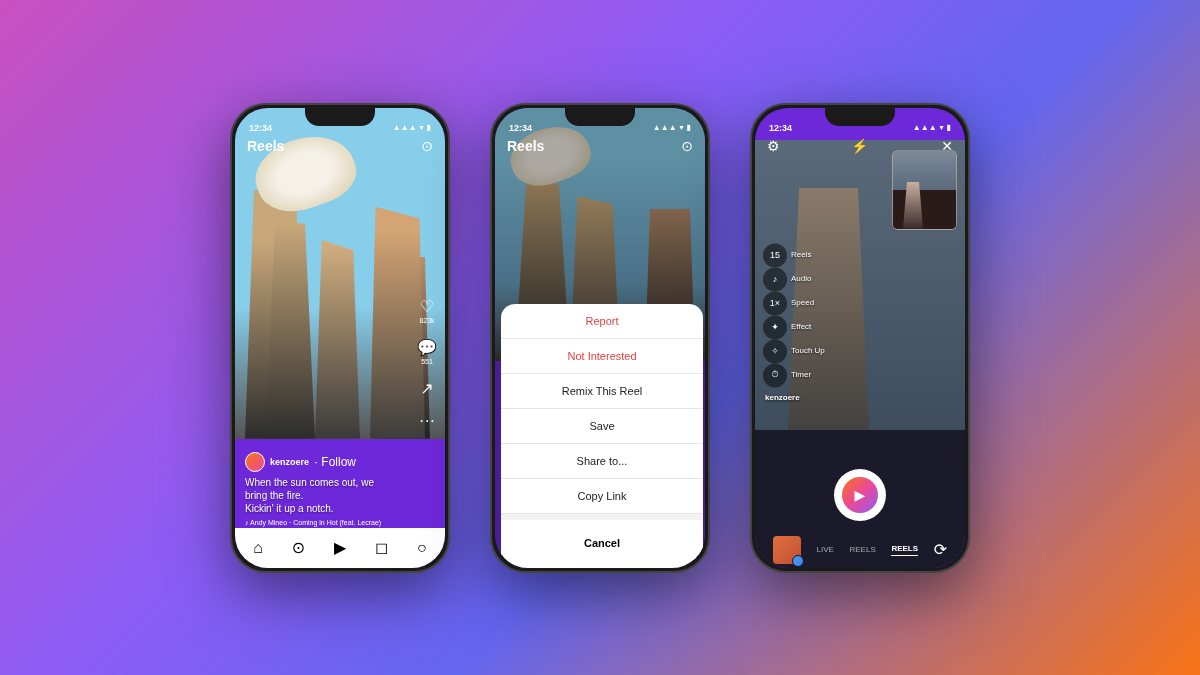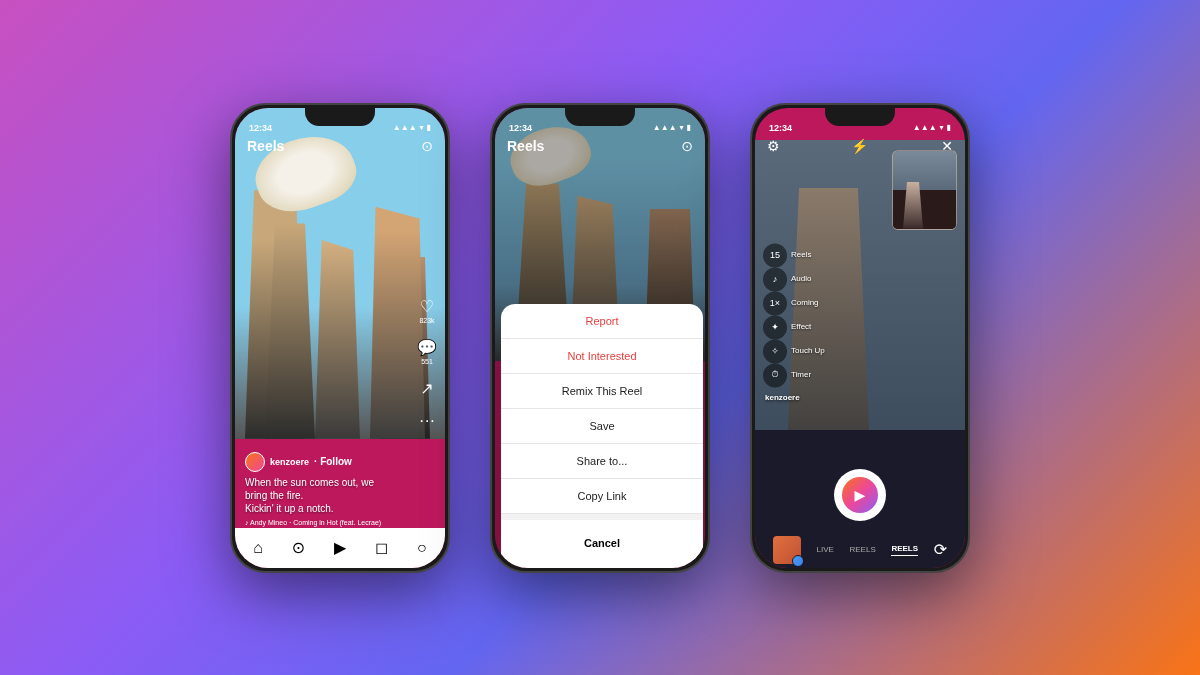--- a/index.html
+++ b/index.html
@@ -22,21 +22,21 @@
       background: #1a1a1a;
       border-radius: 36px;
       border: 2px solid #444;
       position: relative;
       box-shadow: 0 20px 60px rgba(0,0,0,0.5);
       overflow: hidden;
     }
     .phone-inner {
       position: absolute;
       top: 3px; left: 3px; right: 3px; bottom: 3px;
-      background: #be185d;
+      background: #6d28d9;
       border-radius: 33px;
       overflow: hidden;
     }
     .notch {
       position: absolute;
       top: 0; left: 50%;
       transform: translateX(-50%);
       width: 70px; height: 18px;
       background: #1a1a1a;
       border-radius: 0 0 14px 14px;
@@ -149,22 +149,22 @@
       background: linear-gradient(135deg, #f97316, #ec4899);
       border: 1px solid #fff;
     }
     .username {
       color: #fff;
       font-size: 9px;
       font-weight: 600;
     }
     .follow-btn {
       color: #fff;
-      font-size: 10px;
-      font-weight: 700;
+      font-size: 12px;
+      font-weight: 400;
     }
     .caption {
       color: #fff;
       font-size: 10px;
       line-height: 1.3;
       text-shadow: 0 1px 2px rgba(0,0,0,0.5);
     }
     .music-row {
       display: flex;
       align-items: center;
@@ -531,21 +531,21 @@
           <div class="ctrl-item">
             <div class="ctrl-circle">15</div>
             <span class="ctrl-label">Reels</span>
           </div>
           <div class="ctrl-item">
             <div class="ctrl-circle">♪</div>
             <span class="ctrl-label">Audio</span>
           </div>
           <div class="ctrl-item">
             <div class="ctrl-circle">1×</div>
-            <span class="ctrl-label">Coming</span>
+            <span class="ctrl-label">Speed</span>
           </div>
           <div class="ctrl-item">
             <div class="ctrl-circle">✦</div>
             <span class="ctrl-label">Effect</span>
           </div>
           <div class="ctrl-item">
             <div class="ctrl-circle">✧</div>
             <span class="ctrl-label">Touch Up</span>
           </div>
           <div class="ctrl-item">

